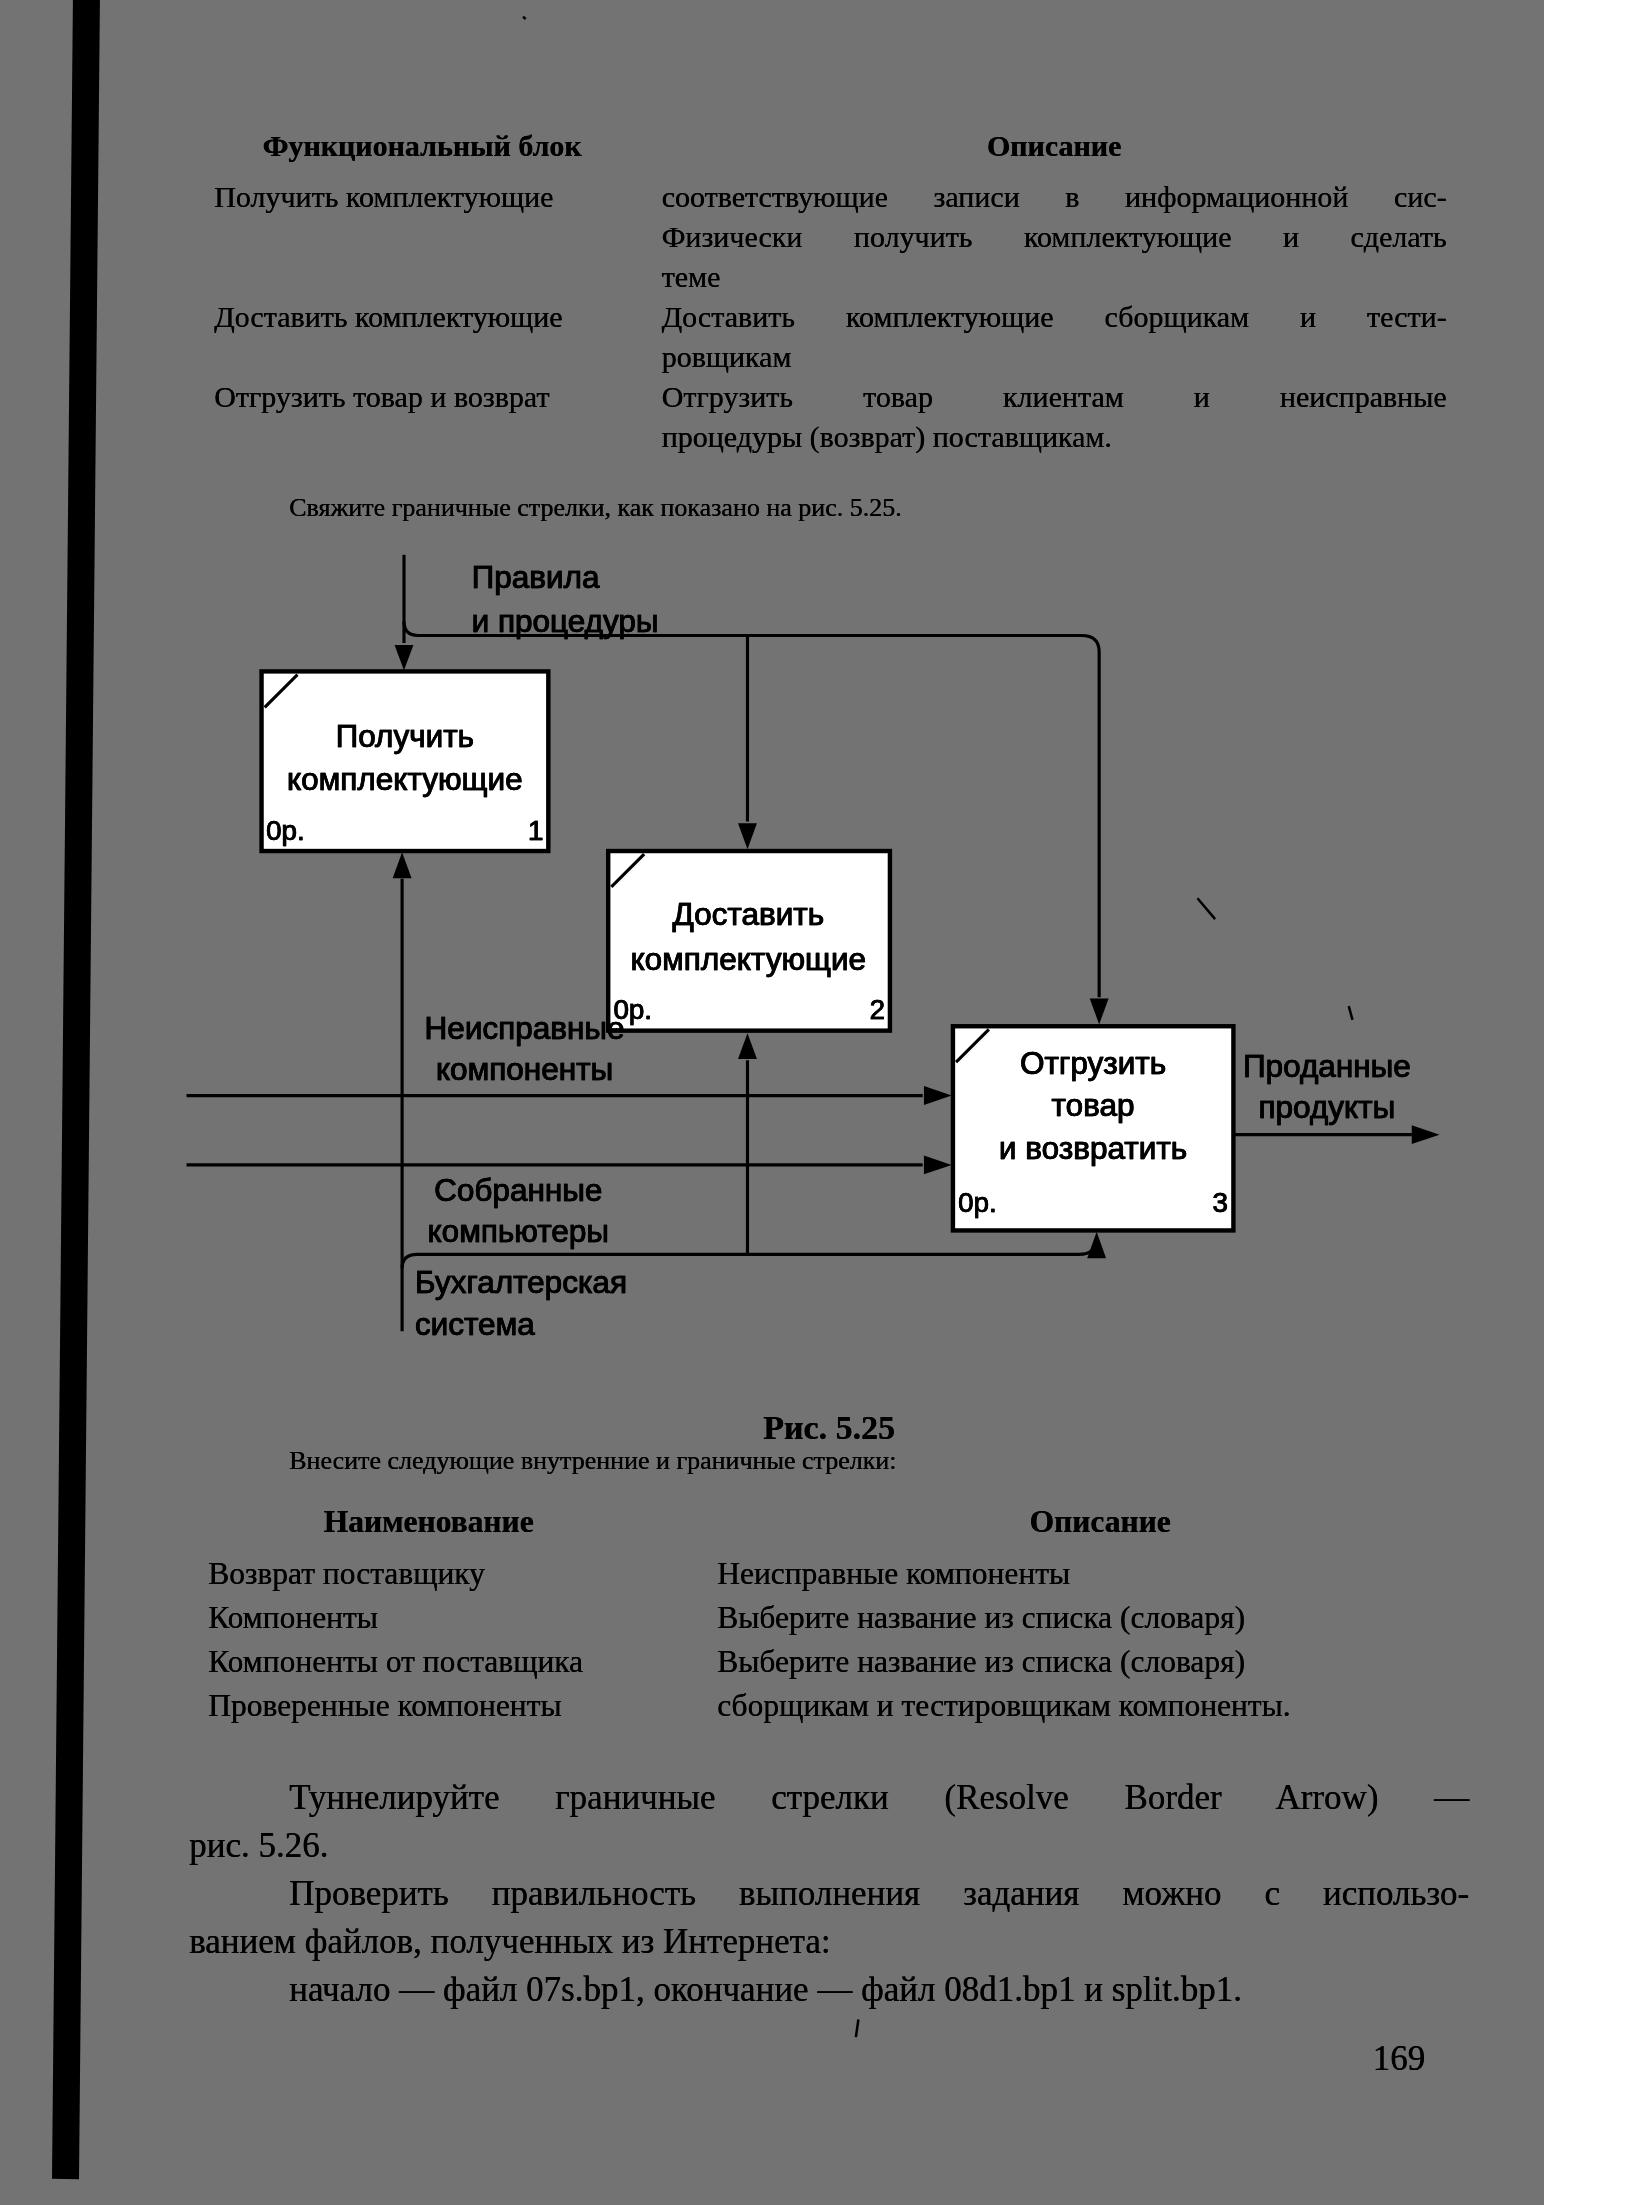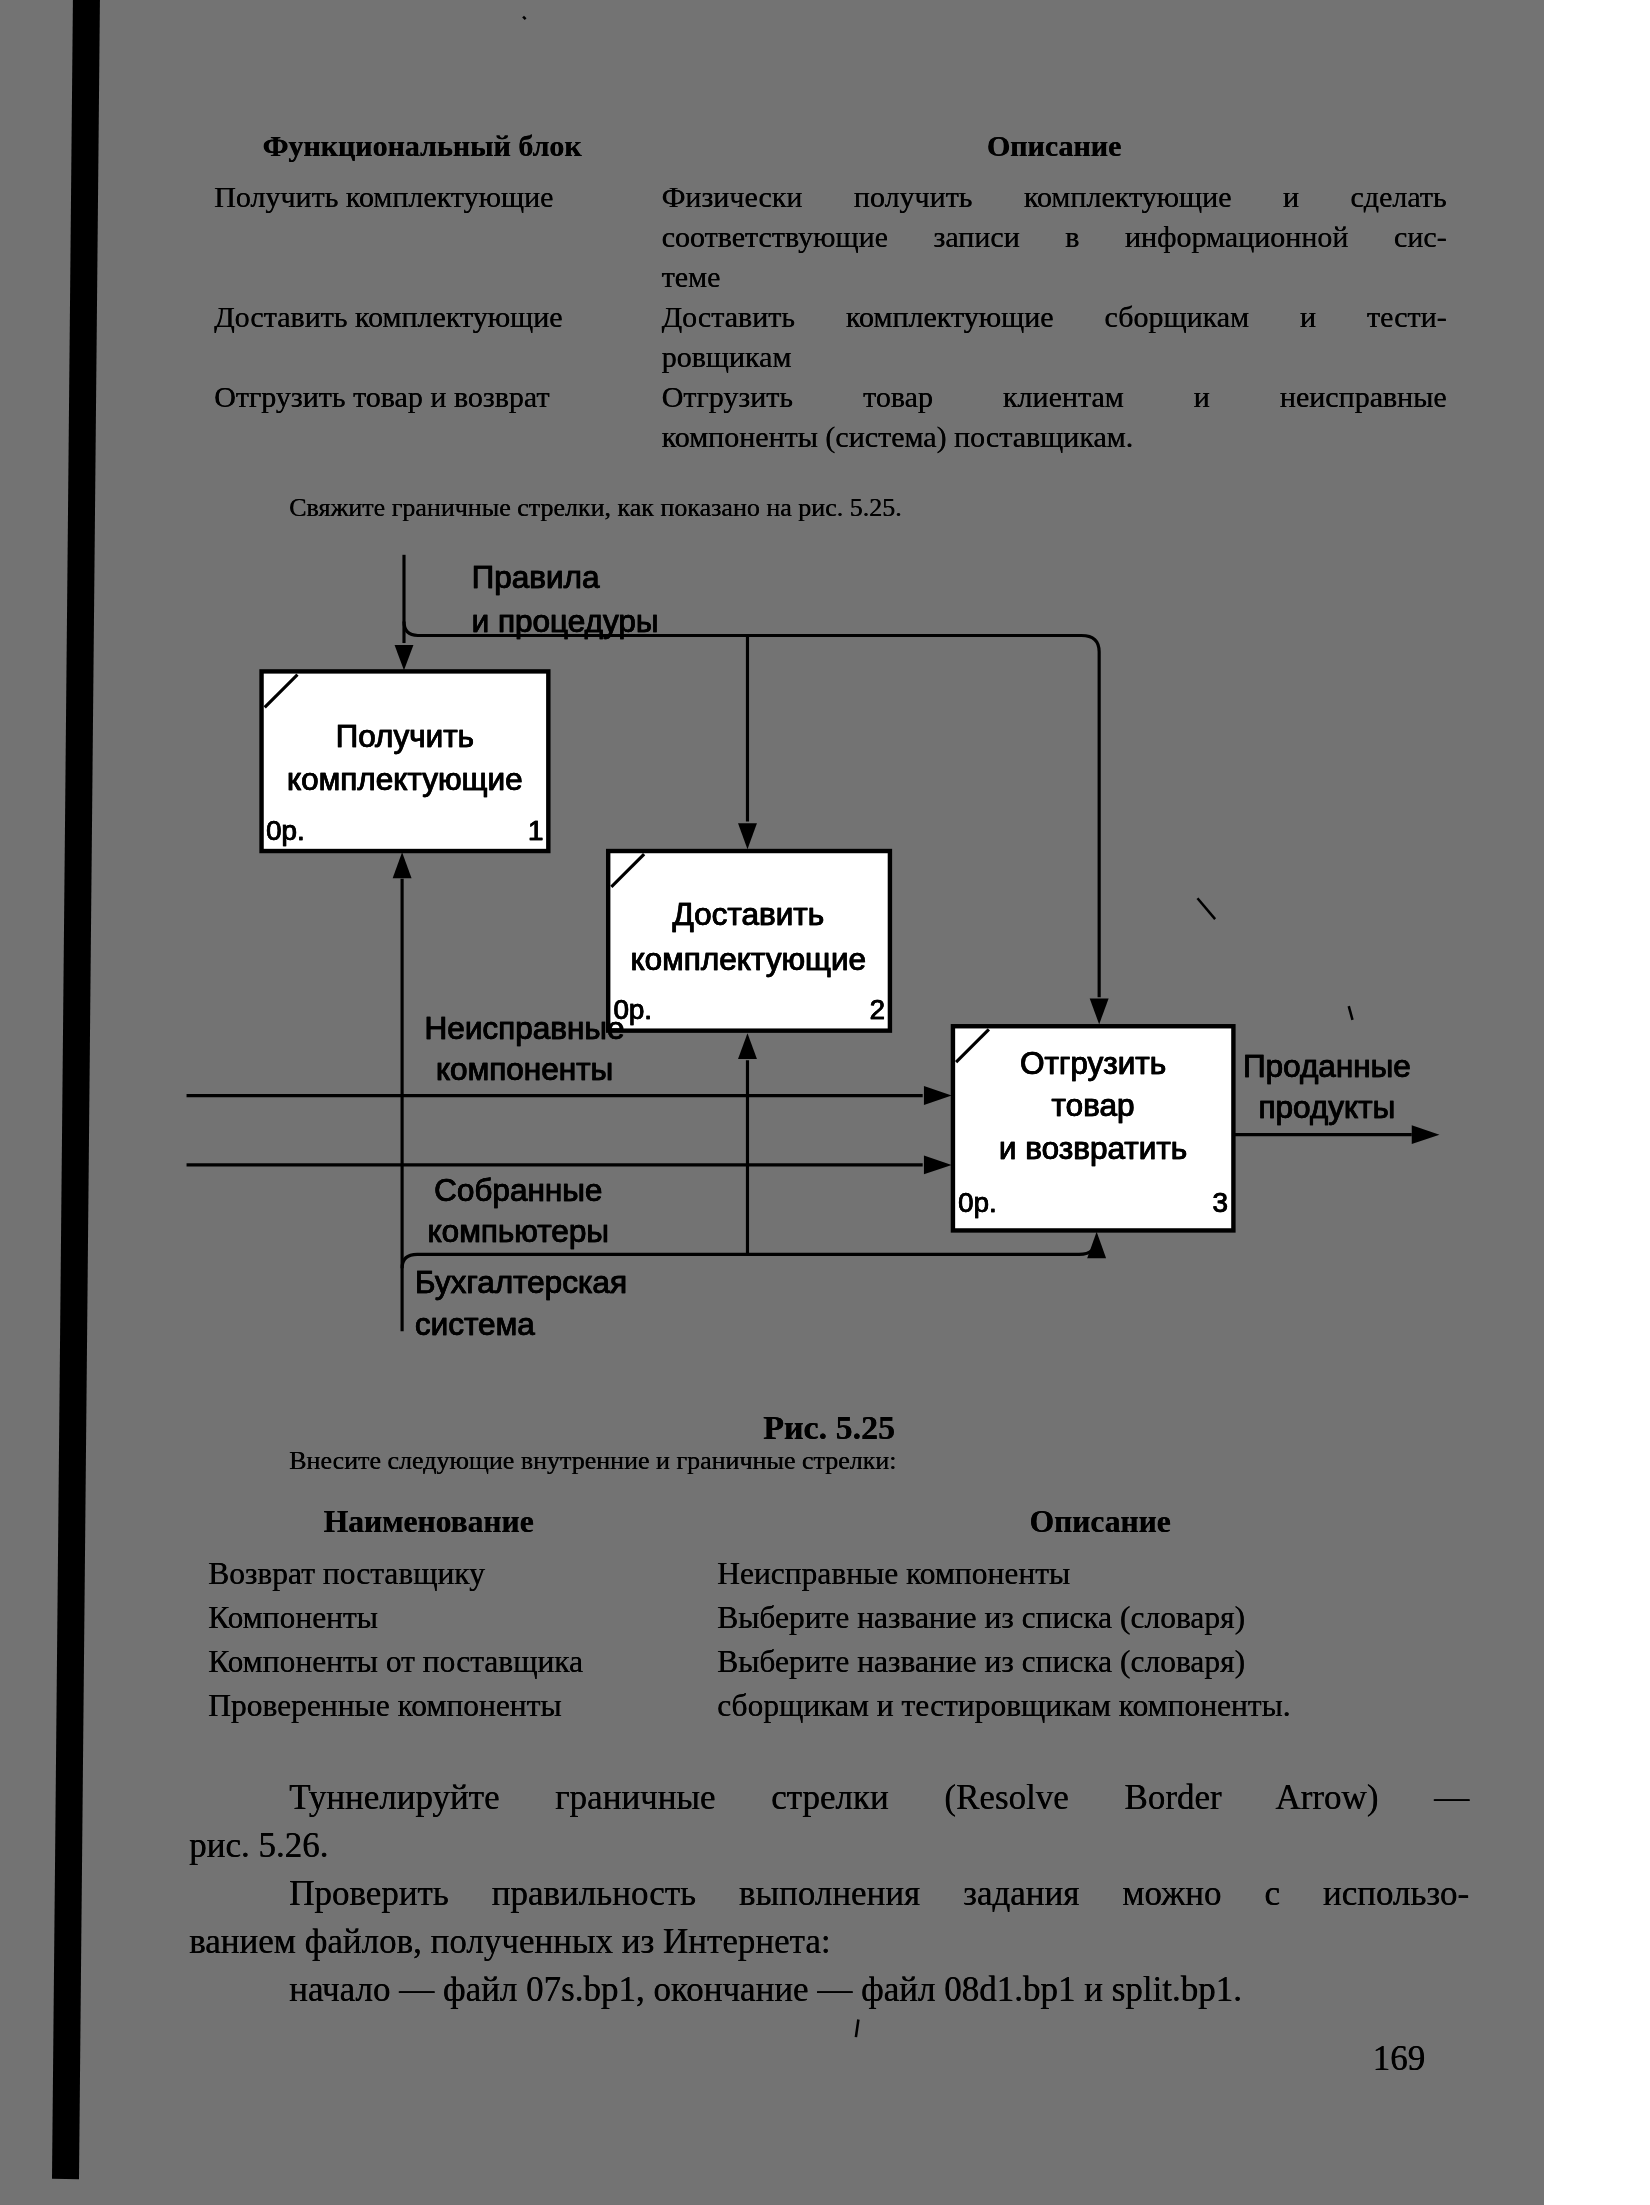--- a/index.html
+++ b/index.html
@@ -65,35 +65,35 @@
 <div class="page">
 
   <div class="scanbar"></div>
 
   <div class="t1">
     <div class="th">Функциональный блок</div>
     <div class="th">Описание</div>
 
     <div class="tn">Получить комплектующие</div>
     <div class="td">
+        <div class="jl">соответствующие записи в информационной сис-</div>
         <div class="jl">Физически получить комплектующие и сделать</div>
-        <div class="jl">соответствующие записи в информационной сис-</div>
         <div>теме</div>
       </div>
 
     <div class="tn">Доставить комплектующие</div>
     <div class="td">
         <div class="jl">Доставить комплектующие сборщикам и тести-</div>
         <div>ровщикам</div>
       </div>
 
     <div class="tn">Отгрузить товар и возврат</div>
     <div class="td">
         <div class="jl">Отгрузить товар клиентам и неисправные</div>
-        <div>компоненты (система) поставщикам.</div>
+        <div>процедуры (возврат) поставщикам.</div>
       </div>
   </div>
 
   <div class="p ind" style="top:484px;">Свяжите граничные стрелки, как показано на рис. 5.25.</div>
 
   <svg class="diagram" viewBox="0 0 2618 3498" aria-hidden="true">
     <g stroke="#000" stroke-width="5" fill="none">
       <path d="M641 880 V1020"></path>
       <path d="M641 986 Q641 1008 663 1008 H1716 Q1744 1008 1744 1034 V1582"></path>
       <path d="M1186 1008 V1303"></path>

